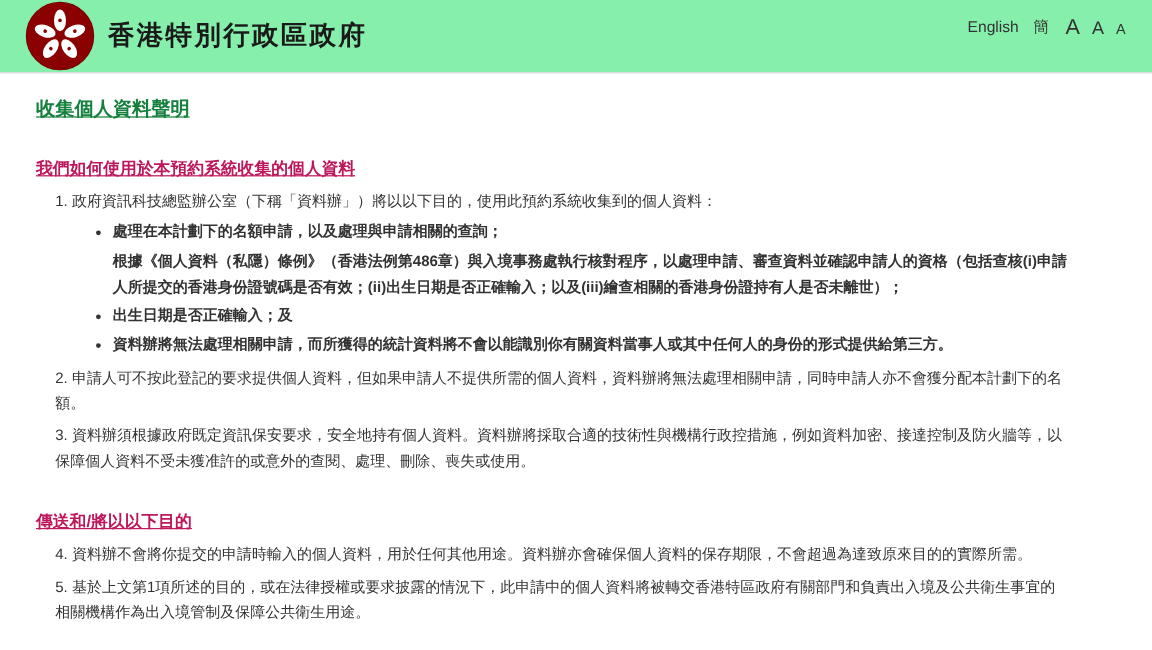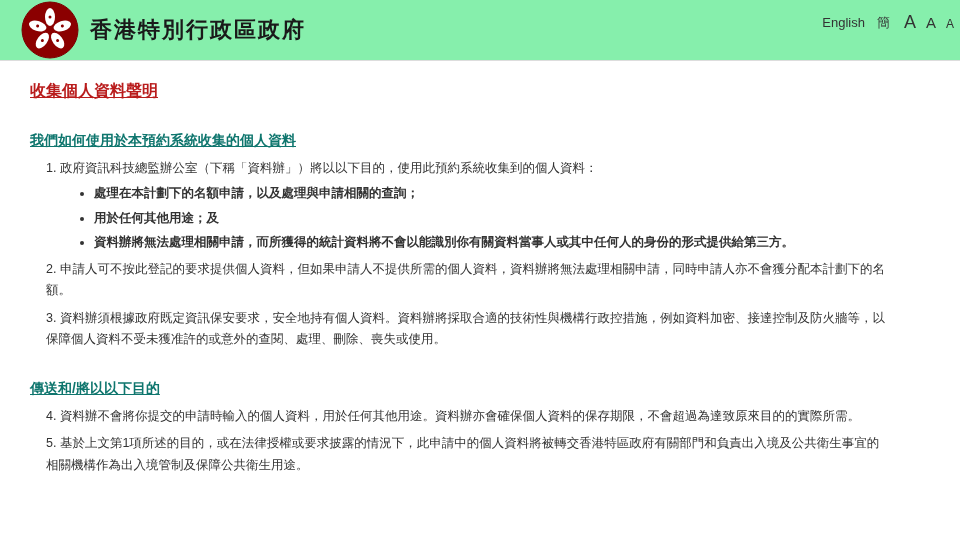--- a/index.html
+++ b/index.html
@@ -29,21 +29,21 @@
       flex-shrink: 0;
     }
     .gov-title {
       font-size: 22px;
       font-weight: bold;
       color: #1a1a1a;
       letter-spacing: 2px;
     }
     .header-right {
       position: absolute;
-      right: 4px;
+      right: 20px;
       top: 12px;
       display: flex;
       align-items: center;
       gap: 12px;
       font-size: 13px;
     }
     .lang-en {
       color: #333;
       text-decoration: none;
       font-size: 13px;
@@ -70,28 +70,28 @@
     .font-btn.small { font-size: 12px; }
 
     
     .main-content {
       padding: 20px 30px 20px 30px;
       max-width: 920px;
     }
     .page-title {
       font-size: 16px;
       font-weight: bold;
-      color: #b91c1c;
+      color: #15803d;
       margin-bottom: 29px;
       text-decoration: underline;
     }
     .section-title {
       font-size: 14px;
       font-weight: bold;
-      color: #0f766e;
+      color: #be185d;
       text-decoration: underline;
       margin: 30px 0 8px 0;
     }
     .numbered-item {
       margin-left: 16px;
       margin-bottom: 6px;
       font-size: 12.5px;
       line-height: 1.7;
     }
     .bullet-item {
@@ -148,22 +148,25 @@
   <div class="page-title">收集個人資料聲明</div>
 
   <div class="section-title">我們如何使用於本預約系統收集的個人資料</div>
 
   <div class="numbered-item">
     <span>1. 政府資訊科技總監辦公室（下稱「資料辦」）將以以下目的，使用此預約系統收集到的個人資料：</span>
     <ul style="list-style:none; margin-left:16px; margin-top:4px;">
       <li class="bullet-item">
         <span>處理在本計劃下的名額申請，以及處理與申請相關的查詢；</span>
       </li>
+      <li style="margin-left:32px; margin-bottom:3px; font-size:12.5px; line-height:1.7; list-style-type:none;">
+        根據《個人資料（私隱）條例》（香港法例第486章）與入境事務處執行核對程序，以處理申請、審查資料並確認申請人的資格（包括查核(i)申請人所提交的香港身份證號碼是否有效；(ii)出生日期是否正確輸入；以及(iii)繪查相關的香港身份證持有人是否未離世）；
+      </li>
       <li class="bullet-item">
-        <span>用於任何其他用途；及</span>
+        <span>出生日期是否正確輸入；及</span>
       </li>
       <li class="bullet-item">
         <span>資料辦將無法處理相關申請，而所獲得的統計資料將不會以能識別你有關資料當事人或其中任何人的身份的形式提供給第三方。</span>
       </li>
     </ul>
   </div>
 
   <div class="numbered-item">
     <span>2. 申請人可不按此登記的要求提供個人資料，但如果申請人不提供所需的個人資料，資料辦將無法處理相關申請，同時申請人亦不會獲分配本計劃下的名額。</span>
   </div>

